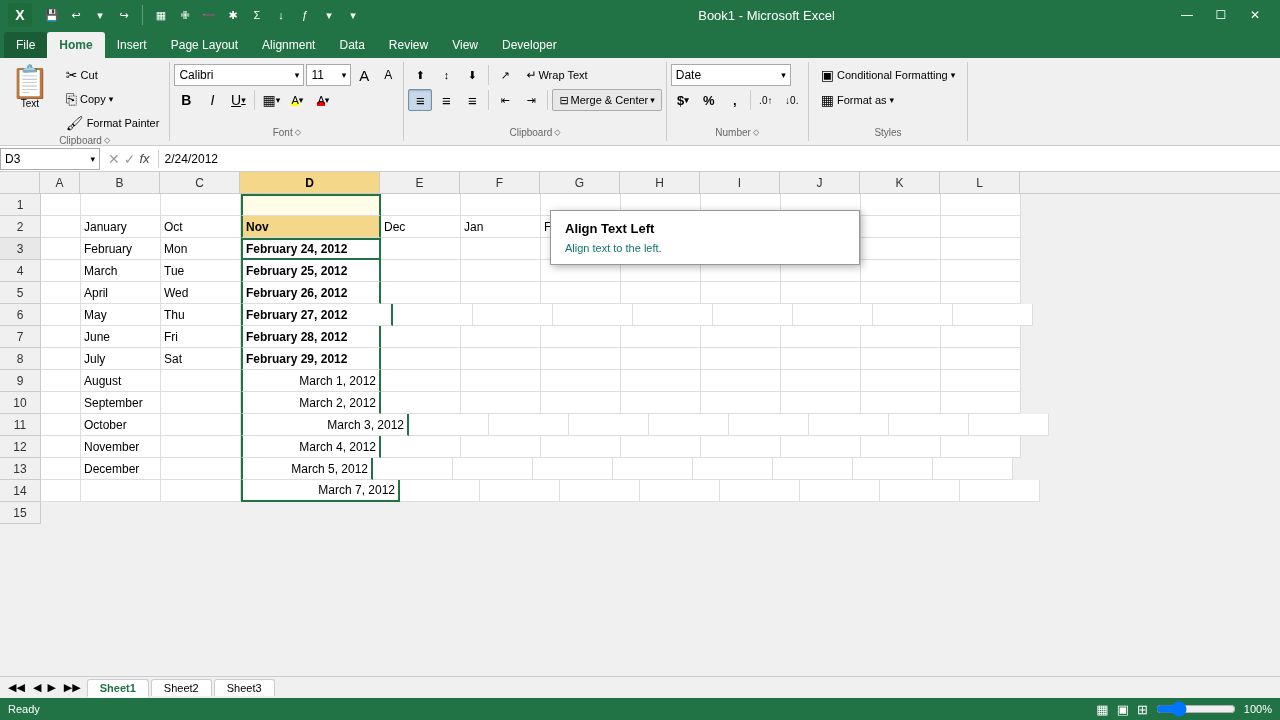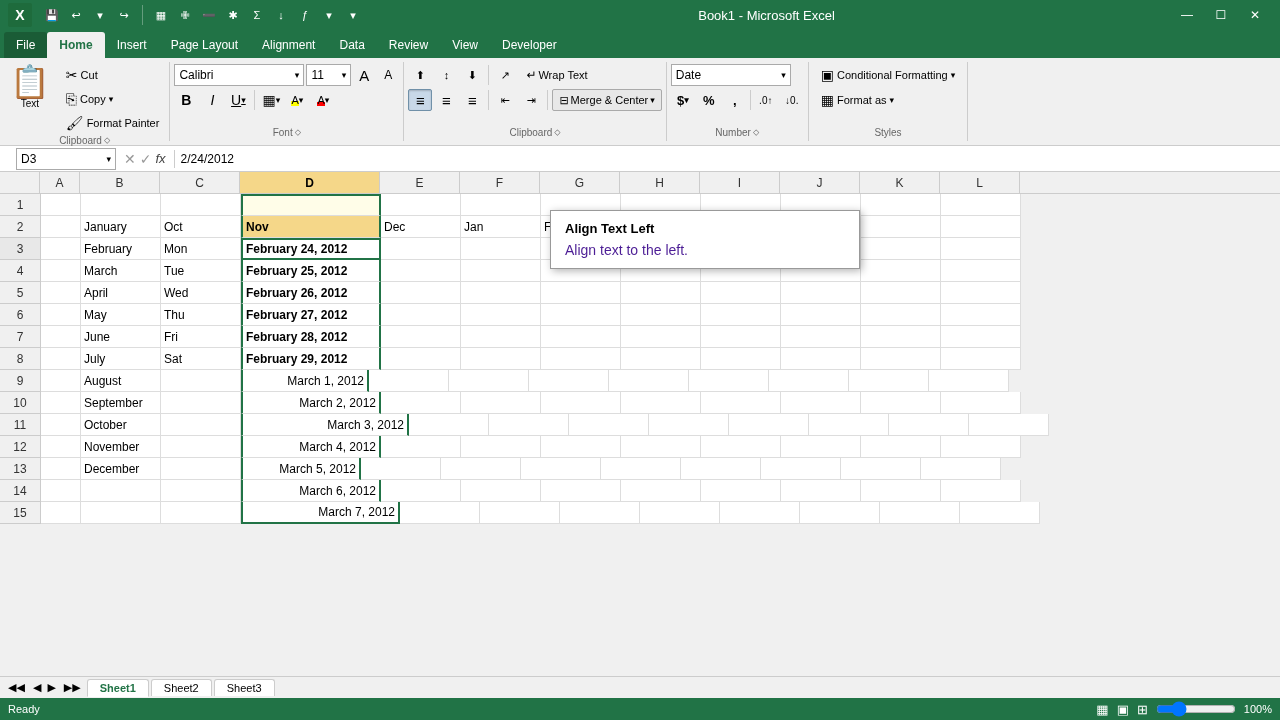--- a/index.html
+++ b/index.html
@@ -153,21 +153,21 @@
       cursor: pointer;
     }
 
     
     .formula-bar {
       background: white;
       border-bottom: 1px solid #ccc;
       display: flex;
       align-items: center;
       height: 26px;
-      padding: 0 16px;
+      padding: 0 0;
       gap: 4px;
     }
     .name-box {
       width: 100px;
       height: 22px;
       border: 1px solid #aaa;
       display: flex;
       align-items: center;
       justify-content: space-between;
       padding: 0 4px;
@@ -254,22 +254,22 @@
       z-index: 100;
       width: 310px;
     }
     .tooltip-title {
       font-size: 13px;
       font-weight: 600;
       margin-bottom: 6px;
       color: #000;
     }
     .tooltip-desc {
-      font-size: 14px;
-      color: #4c1d95;
+      font-size: 11px;
+      color: #0f766e;
     }
 
     
     .status-bar {
       background: #217346;
       color: white;
       height: 22px;
       display: flex;
       align-items: center;
       padding: 0 8px;
@@ -636,21 +636,21 @@
           <div class="cell" style="width:80px;"></div>
           <div class="cell" style="width:80px;"></div>
           <div class="cell" style="width:80px;"></div>
           <div class="cell" style="width:80px;"></div>
           <div class="cell" style="width:80px;"></div>
       </div>
       <div class="grid-row">
         <div class="cell" style="width:40px;"></div>
         <div class="cell" style="width:80px;">May</div>
         <div class="cell" style="width:80px;">Thu</div>
-        <div class="cell bold" style="width:140px;border-left:2px solid #217346;border-right:2px solid #217346;">February 27, 2012</div>
+        <div class="cell bold" style="width:152px;border-left:2px solid #217346;border-right:2px solid #217346;">February 27, 2012</div>
         <div class="cell" style="width:80px;"></div>
           <div class="cell" style="width:80px;"></div>
           <div class="cell" style="width:80px;"></div>
           <div class="cell" style="width:80px;"></div>
           <div class="cell" style="width:80px;"></div>
           <div class="cell" style="width:80px;"></div>
           <div class="cell" style="width:80px;"></div>
           <div class="cell" style="width:80px;"></div>
       </div>
       <div class="grid-row">
@@ -678,21 +678,21 @@
           <div class="cell" style="width:80px;"></div>
           <div class="cell" style="width:80px;"></div>
           <div class="cell" style="width:80px;"></div>
           <div class="cell" style="width:80px;"></div>
           <div class="cell" style="width:80px;"></div>
       </div>
       <div class="grid-row">
         <div class="cell" style="width:40px;"></div>
         <div class="cell" style="width:80px;">August</div>
         <div class="cell" style="width:80px;"></div>
-        <div class="cell align-right" style="width:128px;border-left:2px solid #217346;border-right:2px solid #217346;padding-left:41px;">March 1, 2012</div>
+        <div class="cell align-right" style="width:140px;border-left:2px solid #217346;border-right:2px solid #217346;padding-left:41px;">March 1, 2012</div>
         <div class="cell" style="width:80px;"></div>
           <div class="cell" style="width:80px;"></div>
           <div class="cell" style="width:80px;"></div>
           <div class="cell" style="width:80px;"></div>
           <div class="cell" style="width:80px;"></div>
           <div class="cell" style="width:80px;"></div>
           <div class="cell" style="width:80px;"></div>
           <div class="cell" style="width:80px;"></div>
       </div>
       <div class="grid-row">
@@ -734,35 +734,21 @@
           <div class="cell" style="width:80px;"></div>
           <div class="cell" style="width:80px;"></div>
           <div class="cell" style="width:80px;"></div>
           <div class="cell" style="width:80px;"></div>
           <div class="cell" style="width:80px;"></div>
       </div>
       <div class="grid-row">
         <div class="cell" style="width:40px;"></div>
         <div class="cell" style="width:80px;">December</div>
         <div class="cell" style="width:80px;"></div>
-        <div class="cell align-right" style="width:120px;border-left:2px solid #217346;border-right:2px solid #217346;">March 5, 2012</div>
-        <div class="cell" style="width:80px;"></div>
-          <div class="cell" style="width:80px;"></div>
-          <div class="cell" style="width:80px;"></div>
-          <div class="cell" style="width:80px;"></div>
-          <div class="cell" style="width:80px;"></div>
-          <div class="cell" style="width:80px;"></div>
-          <div class="cell" style="width:80px;"></div>
-          <div class="cell" style="width:80px;"></div>
-      </div>
-      <div class="grid-row">
-        <div class="cell" style="width:40px;"></div>
-        <div class="cell" style="width:80px;"></div>
-        <div class="cell" style="width:80px;"></div>
-        <div class="cell align-right" style="width:140px;border-left:2px solid #217346;border-right:2px solid #217346;">March 6, 2012</div>
+        <div class="cell align-right" style="width:132px;border-left:2px solid #217346;border-right:2px solid #217346;">March 5, 2012</div>
         <div class="cell" style="width:80px;"></div>
           <div class="cell" style="width:80px;"></div>
           <div class="cell" style="width:80px;"></div>
           <div class="cell" style="width:80px;"></div>
           <div class="cell" style="width:80px;"></div>
           <div class="cell" style="width:80px;"></div>
           <div class="cell" style="width:80px;"></div>
           <div class="cell" style="width:80px;"></div>
       </div>
       <div class="grid-row">

